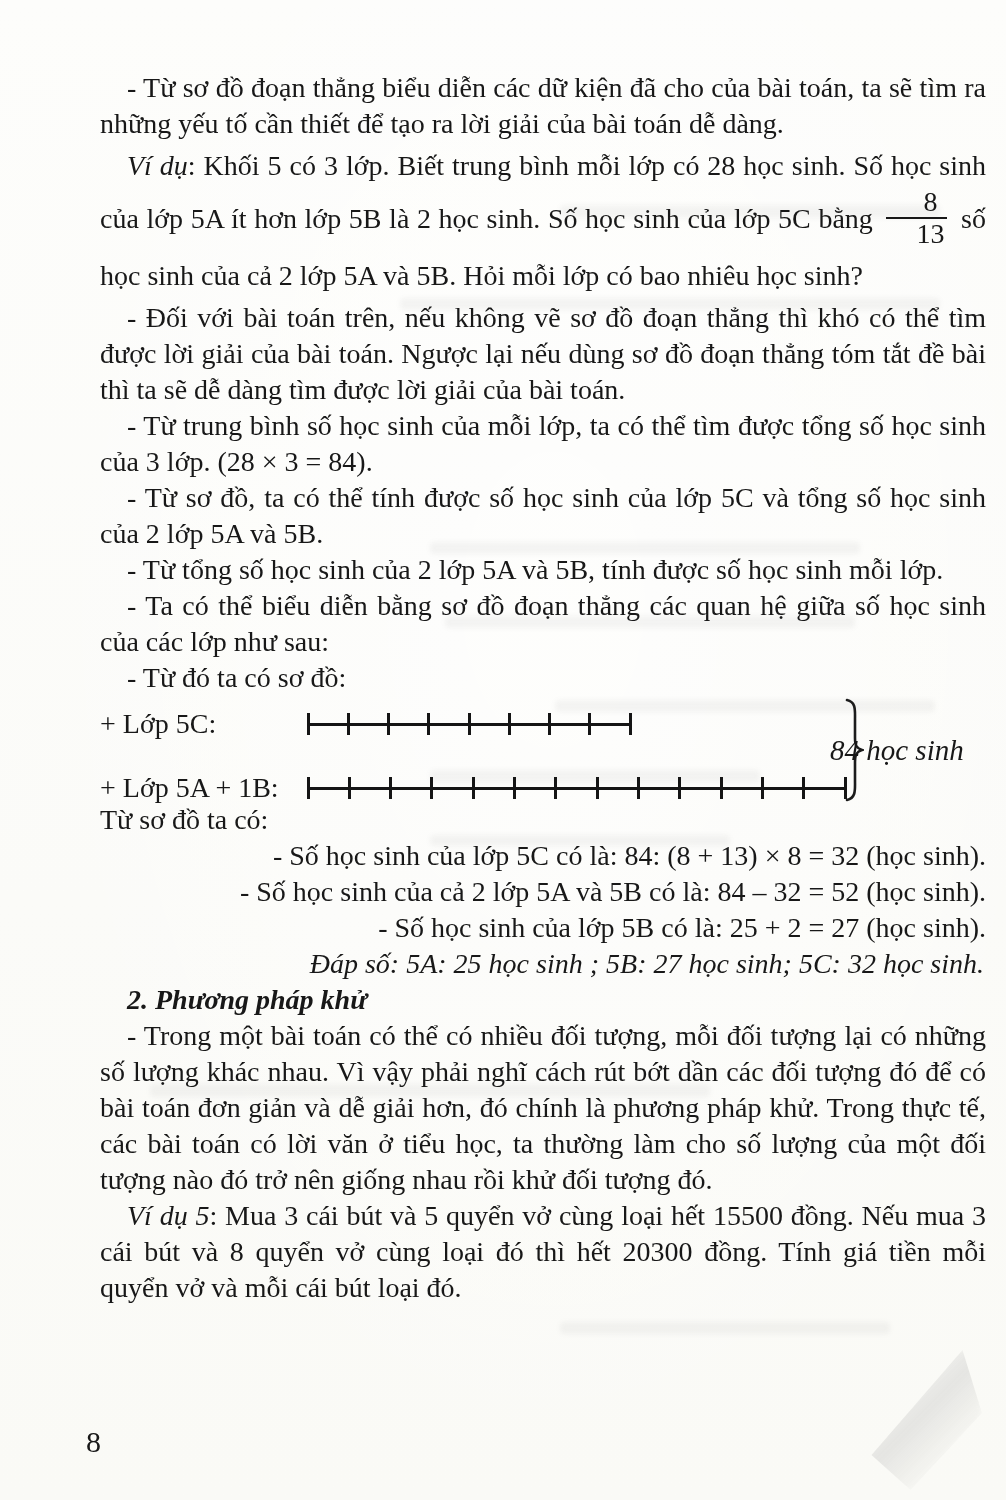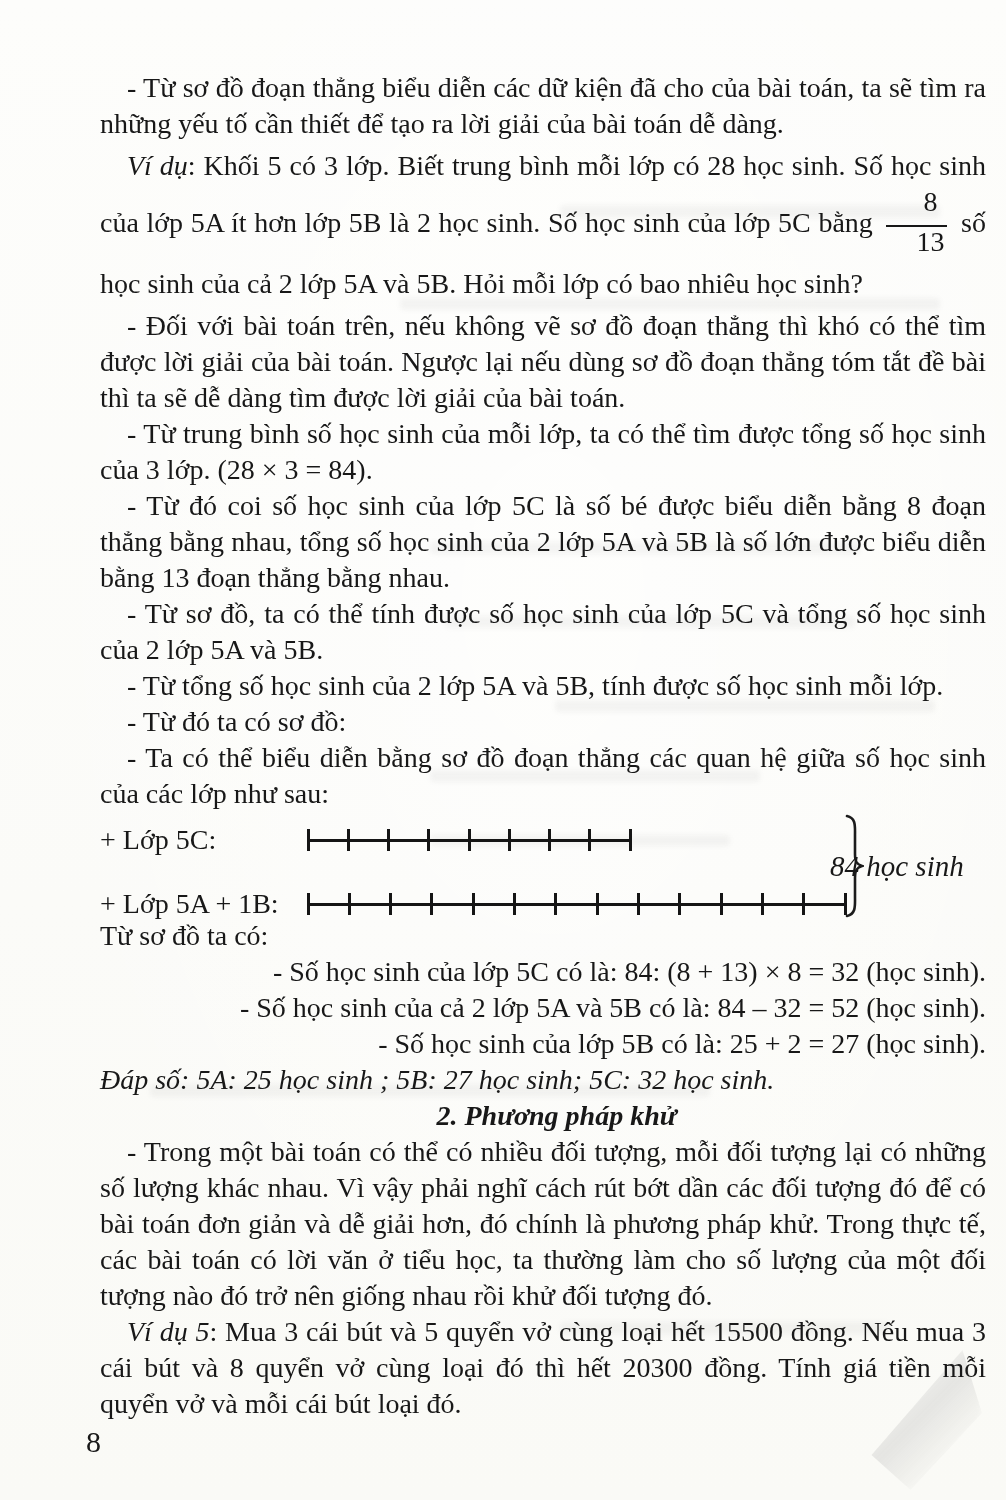--- a/index.html
+++ b/index.html
@@ -35,21 +35,21 @@
   .frac {
     display: inline-block;
     vertical-align: middle;
     text-align: center;
     line-height: 1.08;
     margin: 0 6px;
     position: relative;
     top: -3px;
   }
   .frac .num { display: block; padding: 0 3px; }
-  .frac .den { display: block; border-top: 2.5px solid #181818; padding: 0 3px; margin-top: 8px; }
+  .frac .den { display: block; border-top: 2.5px solid #181818; padding: 0 3px; }
 
   
   .diagram {
     position: relative;
     height: 104px;
     margin: 2px 0 0 0;
   }
   .dg-label {
     position: absolute;
     left: 0;
@@ -92,30 +92,30 @@
     font-size: 29px;
   }
 
   .calc-line {
     margin: 0;
     padding-left: 17px;
     text-align: right;
   }
   .answer {
     margin: 0;
-    text-align: left;
+    text-align: right;
     font-style: italic;
     padding-right: 2px;
   }
   .heading2 {
     margin: 0;
     font-weight: bold;
     font-style: italic;
     text-indent: 27px;
-    text-align: center;
+    text-align: left;
   }
   .page-number {
     position: absolute;
     left: 86px;
     top: 1424px;
     font-size: 30px;
     line-height: 36px;
   }
 
   
@@ -159,29 +159,28 @@
   <div class="content">
 
     <p class="para indent">- Từ sơ đồ đoạn thẳng biểu diễn các dữ kiện đã cho của bài toán, ta sẽ tìm ra những yếu tố cần thiết để tạo ra lời giải của bài toán dễ dàng.</p>
 
     <p class="para indent ex-para"><i>Ví dụ</i><span>: Khối 5 có 3 lớp. Biết trung bình mỗi lớp có 28 học sinh. Số học sinh của lớp 5A ít hơn lớp 5B là 2 học sinh. Số học sinh của lớp 5C bằng </span><span class="frac"><span class="num">8</span><span class="den">13</span></span><span> số học sinh của cả 2 lớp 5A và 5B. Hỏi mỗi lớp có bao nhiêu học sinh?</span></p>
 
     <p class="para indent">- Đối với bài toán trên, nếu không vẽ sơ đồ đoạn thẳng thì khó có thể tìm được lời giải của bài toán. Ngược lại nếu dùng sơ đồ đoạn thẳng tóm tắt đề bài thì ta sẽ dễ dàng tìm được lời giải của bài toán.</p>
 
     <p class="para indent">- Từ trung bình số học sinh của mỗi lớp, ta có thể tìm được tổng số học sinh của 3 lớp. (28 × 3 = 84).</p>
 
-    <p class="para indent">- Từ đó coi số học sinh của lớp 5C là số bé được biểu diễn bằng 8 đoạn thẳng bằng nhau, tổng số học sinh của 2 lớp 5A và 5B là số lớn được biểu diễn bằng 13 đoạn thẳng bằng nhau.</p>
 
     <p class="para indent">- Từ sơ đồ, ta có thể tính được số học sinh của lớp 5C và tổng số học sinh của 2 lớp 5A và 5B.</p>
 
     <p class="para indent">- Từ tổng số học sinh của 2 lớp 5A và 5B, tính được số học sinh mỗi lớp.</p>
 
+    <p class="para indent">- Ta có thể biểu diễn bằng sơ đồ đoạn thẳng các quan hệ giữa số học sinh của các lớp như sau:</p>
+
     <p class="para indent">- Từ đó ta có sơ đồ:</p>
-
-    <p class="para indent">- Ta có thể biểu diễn bằng sơ đồ đoạn thẳng các quan hệ giữa số học sinh của các lớp như sau:</p>
 
     <div class="diagram">
       <span class="dg-label row1">+ Lớp 5C:</span>
       <div class="segline row1">
           <div class="bar"></div>
           <div class="tick" style="left: calc(0% - 1.5px);"></div>
           <div class="tick" style="left: calc(12.5% - 1.5px);"></div>
           <div class="tick" style="left: calc(25% - 1.5px);"></div>
           <div class="tick" style="left: calc(37.5% - 1.5px);"></div>
           <div class="tick" style="left: calc(50% - 1.5px);"></div>

